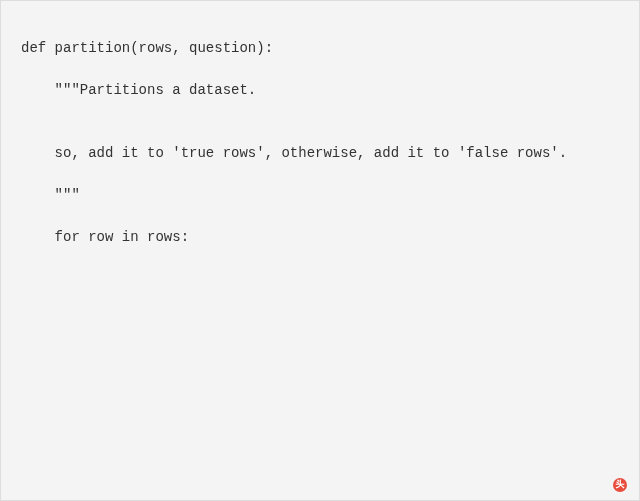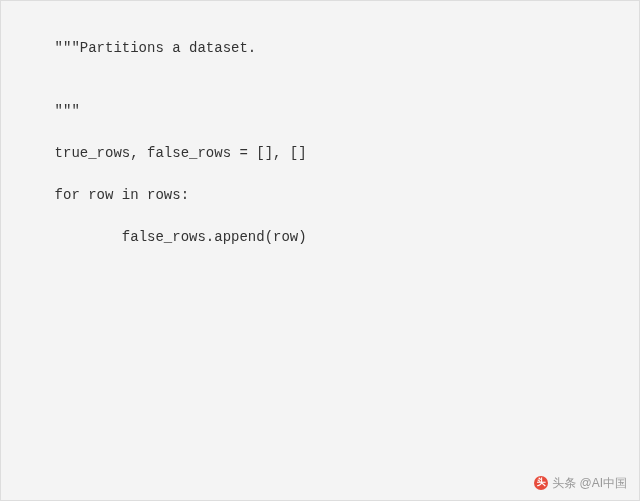--- a/index.html
+++ b/index.html
@@ -45,31 +45,30 @@
       justify-content: center;
       color: white;
       font-size: 9px;
       font-weight: bold;
     }
   </style>
 </head>
 <body>
 
 <div class="code-block">
+<span class="line">def partition(rows, question):</span>
 <span class="line">    """Partitions a dataset.</span>
 <span class="line"></span>
+<span class="line">    so, add it to 'true rows', otherwise, add it to 'false rows'.</span>
 <span class="line">    """</span>
-<span class="line">    true_rows, false_rows = [], []</span>
 <span class="line">    for row in rows:</span>
-<span class="line">            false_rows.append(row)</span>
 
 <span class="line"></span>
 
 
 
 
 
 </div>
 
 <div class="watermark">
   <span class="watermark-icon">头</span>
-  <span>头条 @AI中国</span>
 </div>
 
 </body></html>

